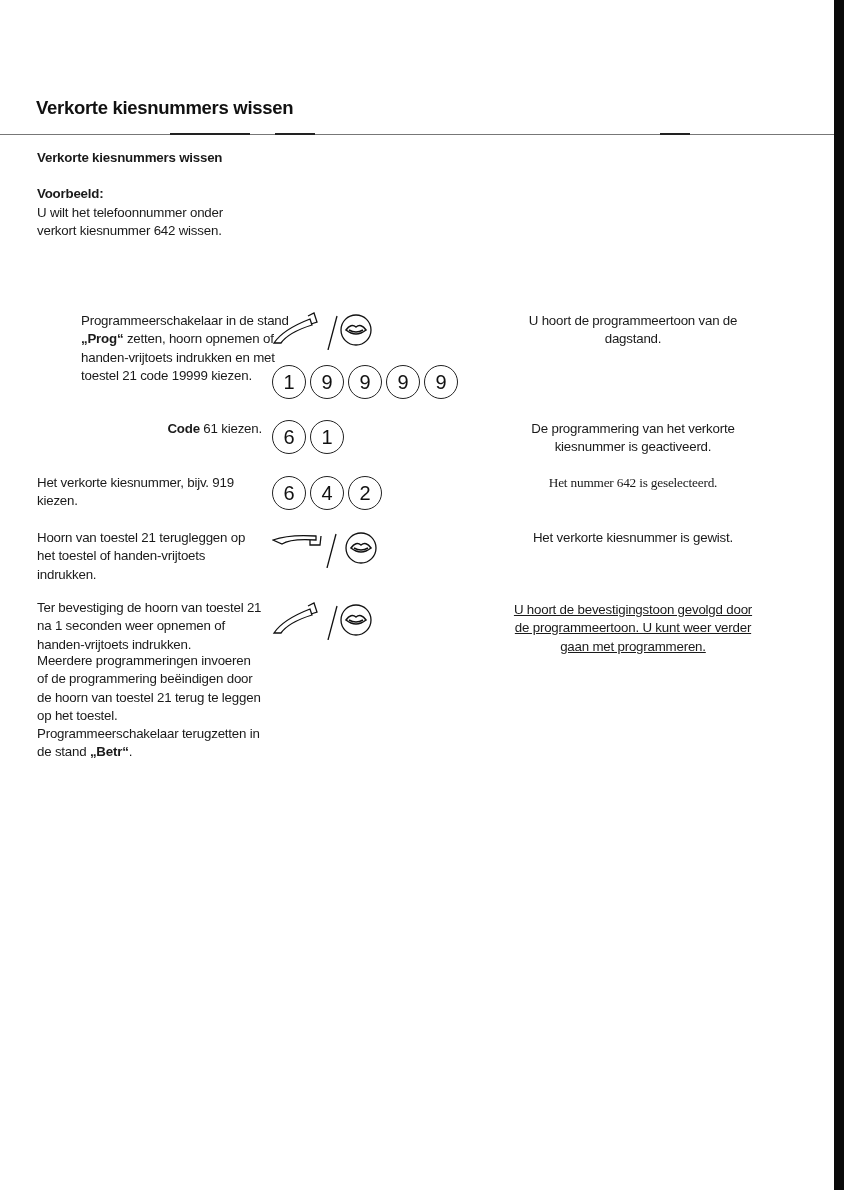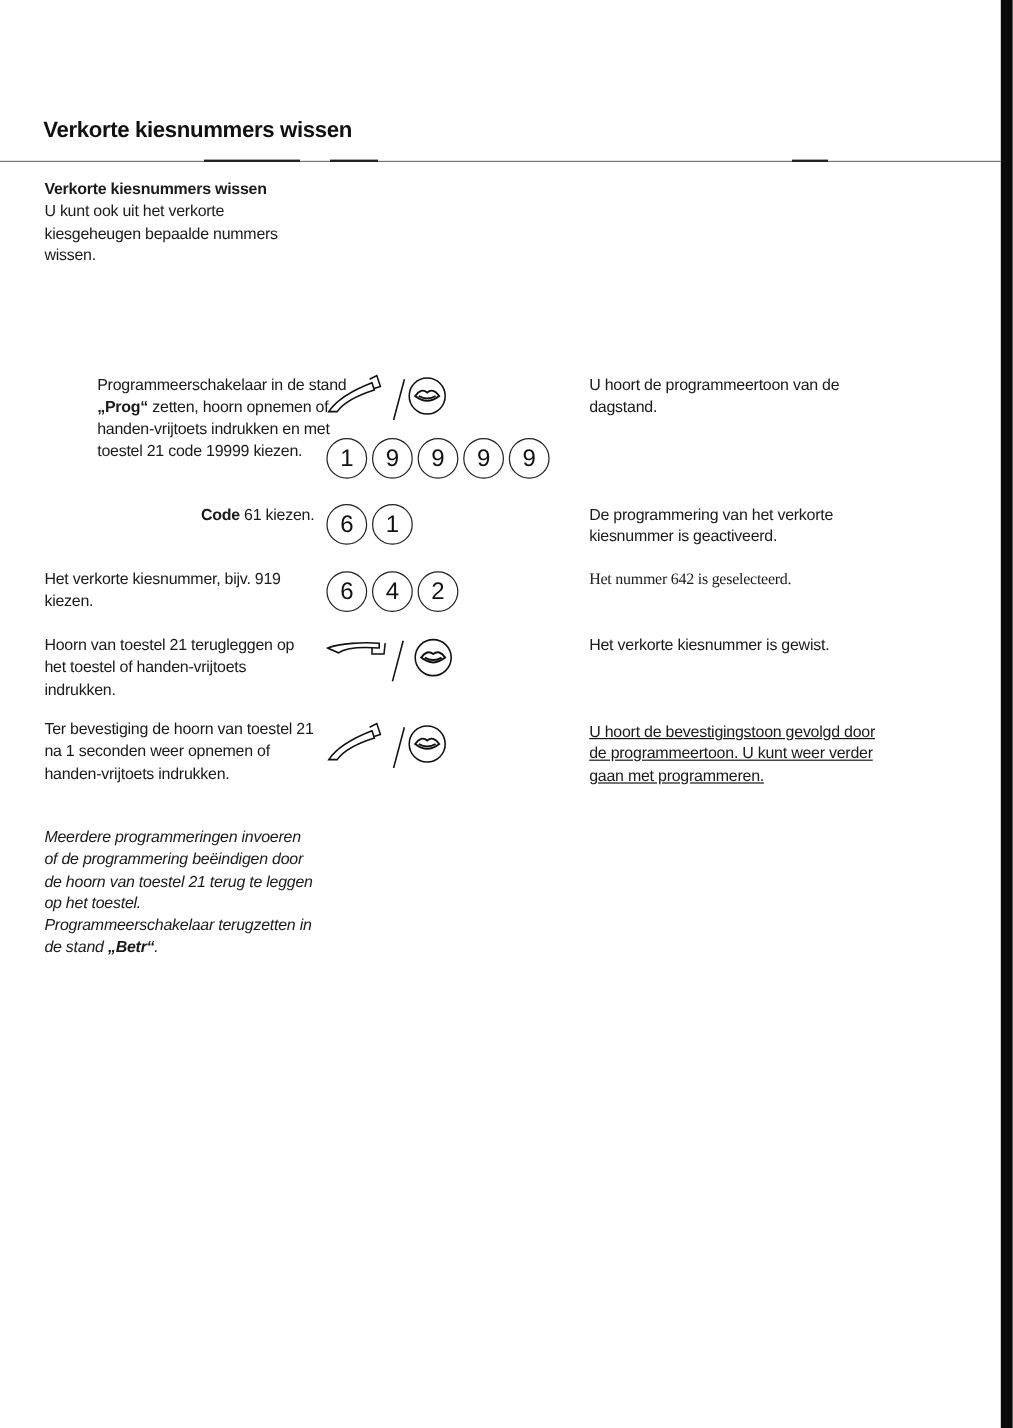--- a/index.html
+++ b/index.html
@@ -10,21 +10,21 @@
     .right-border { position: absolute; left: 834px; top: 0; width: 10px; height: 1190px; background: #0a0a0a; }
     .header-title {
       position: absolute; left: 36px; top: 97px; font-size: 18.5px; font-weight: bold; letter-spacing: -0.3px;
       font-family: "Liberation Sans", sans-serif; color: #111;
     }
     .rule { position: absolute; left: 0; top: 134px; width: 834px; height: 1px; background: #777; }
     .rule-seg { position: absolute; top: 133px; height: 2px; background: #222; }
     .txt { position: absolute; font-family: "Liberation Sans", sans-serif; font-size: 13.3px; line-height: 18.3px; letter-spacing: -0.2px; color: #1a1a1a; }
     .txt b { font-weight: bold; }
     .col-left { left: 37px; width: 225px; }
-    .col-right { left: 491px; width: 240px; }
+    .col-right { left: 513px; width: 240px; text-align: center; }
     .keys { position: absolute; left: 272px; display: flex; gap: 4px; }
     .key {
       width: 34px; height: 34px; border: 1.3px solid #222; border-radius: 50%;
       display: flex; align-items: center; justify-content: center;
       font-family: "Liberation Sans", sans-serif; font-size: 20px; color: #111; box-sizing: border-box;
     }
     .icon-row { position: absolute; left: 272px; }
     .page-number { position: absolute; left: 36px; top: 1162px; font-family: "Liberation Sans", sans-serif; font-size: 14px; color: #111; margin-top: 40px; }
   </style>
 </head>
@@ -33,22 +33,23 @@
 <div class="right-border"></div>
 
 <div class="header-title">Verkorte kiesnummers wissen</div>
 <div class="rule"></div>
 <div class="rule-seg" style="left:170px;width:80px;"></div>
 <div class="rule-seg" style="left:275px;width:40px;"></div>
 <div class="rule-seg" style="left:660px;width:30px;"></div>
 
 <div class="txt col-left" style="top:149px;">
   <div><b>Verkorte kiesnummers wissen</b></div>
-  <div>U kunt ook uit het verkorte kiesgeheugen bepaalde nummers wissen.</div>
   <div style="height:18px;"></div>
+  <div><b>Voorbeeld:</b></div>
+  <div>U wilt het telefoonnummer onder verkort kiesnummer 642 wissen.</div>
 </div>
 
 <div class="txt col-left" style="top:312px;margin-left:44px;">
   <span>Programmeerschakelaar in de stand </span><b>„Prog“</b><span> zetten, hoorn opnemen of handen-vrijtoets indrukken en met toestel 21 code 19999 kiezen.</span>
 </div>
 <div class="icon-row" style="top:310px;">
   <svg width="110" height="40" viewBox="0 0 110 40">
     <g fill="none" stroke="#111" stroke-width="1.3">
       <path d="M2 33 C 8 24, 20 16, 38 9 L 40 15 C 24 20, 14 26, 9 33 Z"></path>
       <path d="M36 6 L 42 3 L 45 12 L 39 14"></path>
@@ -111,17 +112,17 @@
     </g>
     <line x1="56" y1="40" x2="65" y2="6" stroke="#111" stroke-width="1.3"></line>
     <g>
       <circle cx="84" cy="20" r="15" fill="none" stroke="#111" stroke-width="1.3"></circle>
       <path d="M74 20 Q 79 13 84 17 Q 89 13 94 20 Q 84 28 74 20 Z M 77 20 Q 84 24 91 20" fill="none" stroke="#111" stroke-width="1.6"></path>
     </g>
   </svg>
 </div>
 <div class="txt col-right" style="top:601px;text-decoration:underline;">U hoort de bevestigingstoon gevolgd door de programmeertoon. U kunt weer verder gaan met programmeren.</div>
 
-<div class="txt col-left" style="top:689px;font-style:italic;">
+<div class="txt col-left" style="top:652px;">
   <span>Meerdere programmeringen invoeren of de programmering beëindigen door de hoorn van toestel 21 terug te leggen op het toestel. Programmeerschakelaar terugzetten in de stand </span><b>„Betr“</b><span>.</span>
 </div>
 
 <div class="page-number">78</div>
 
 </body></html>

